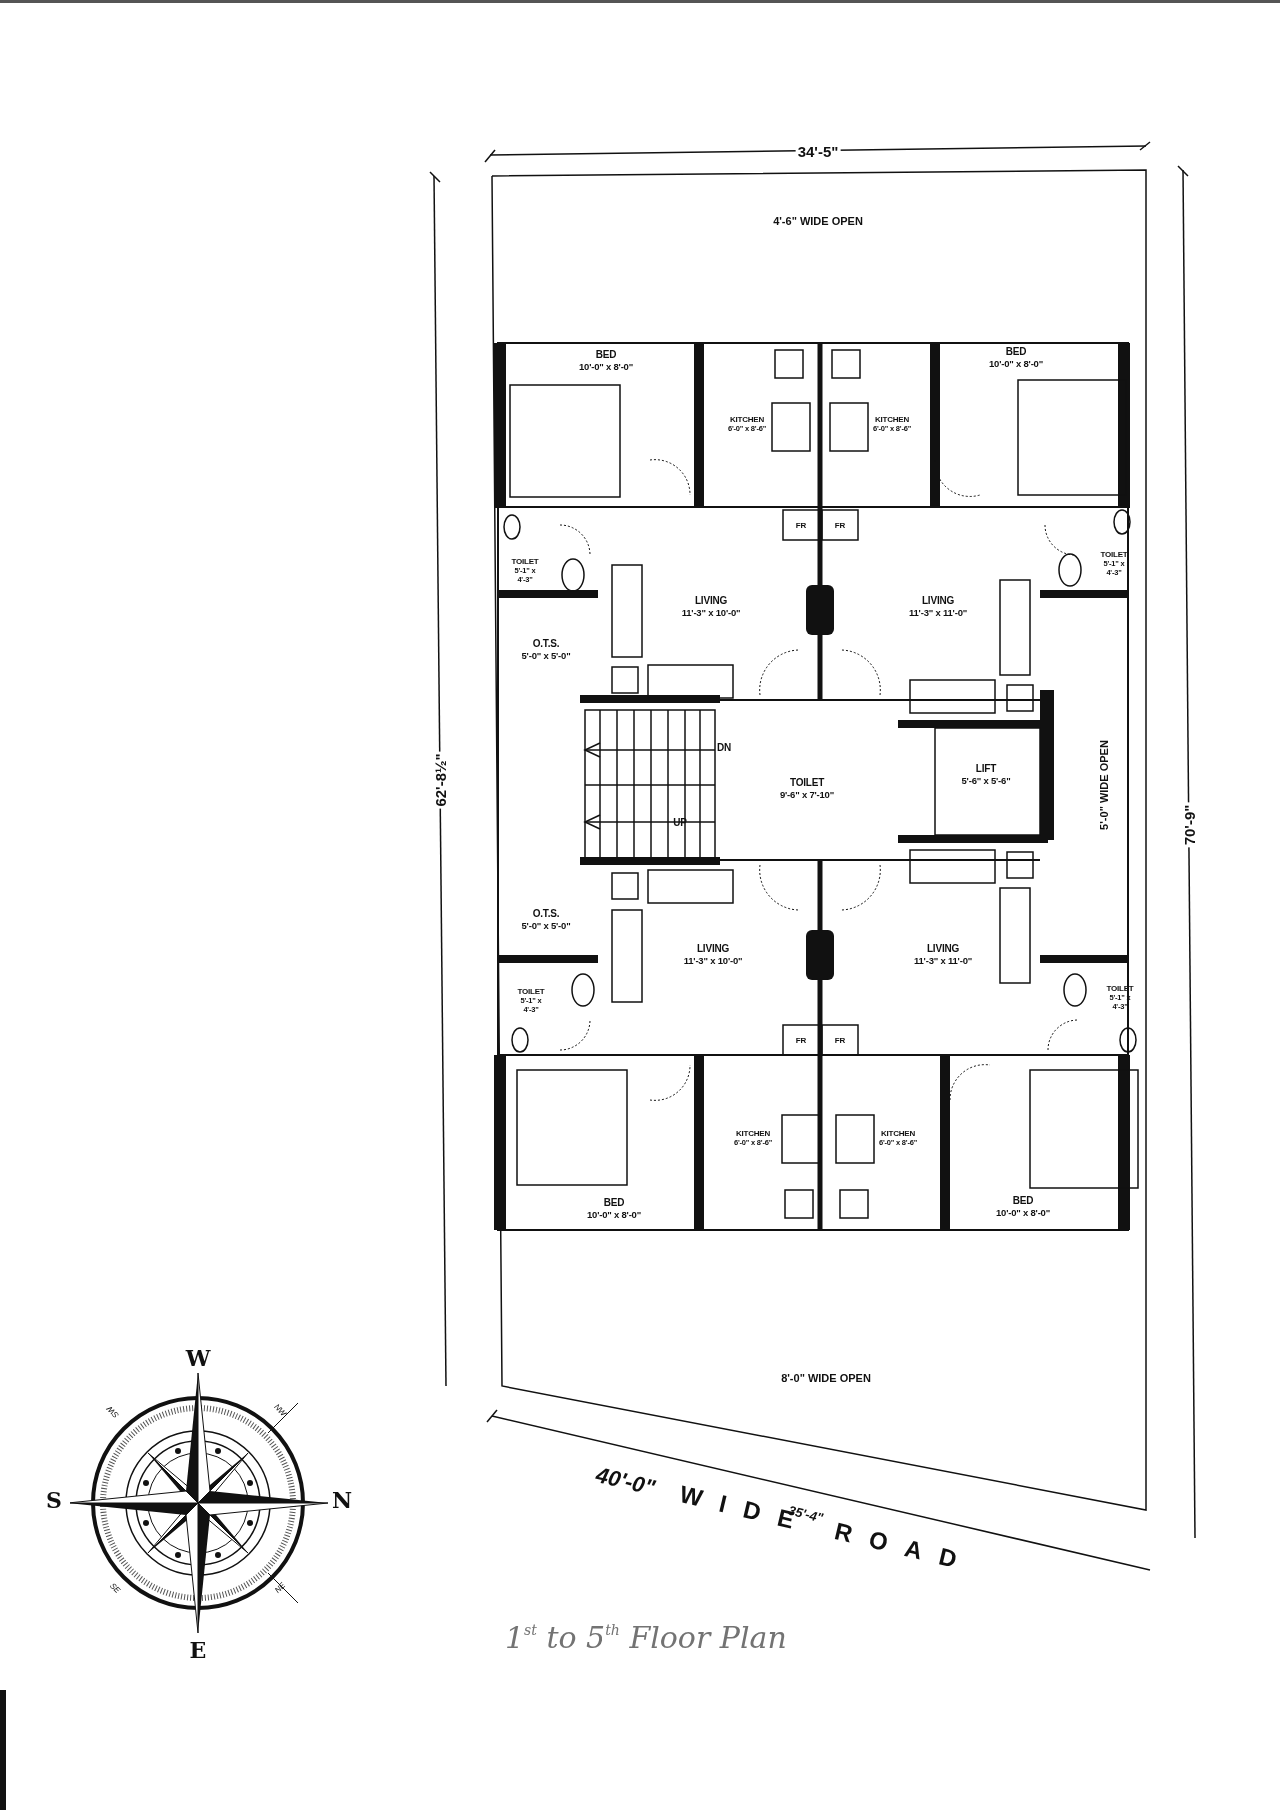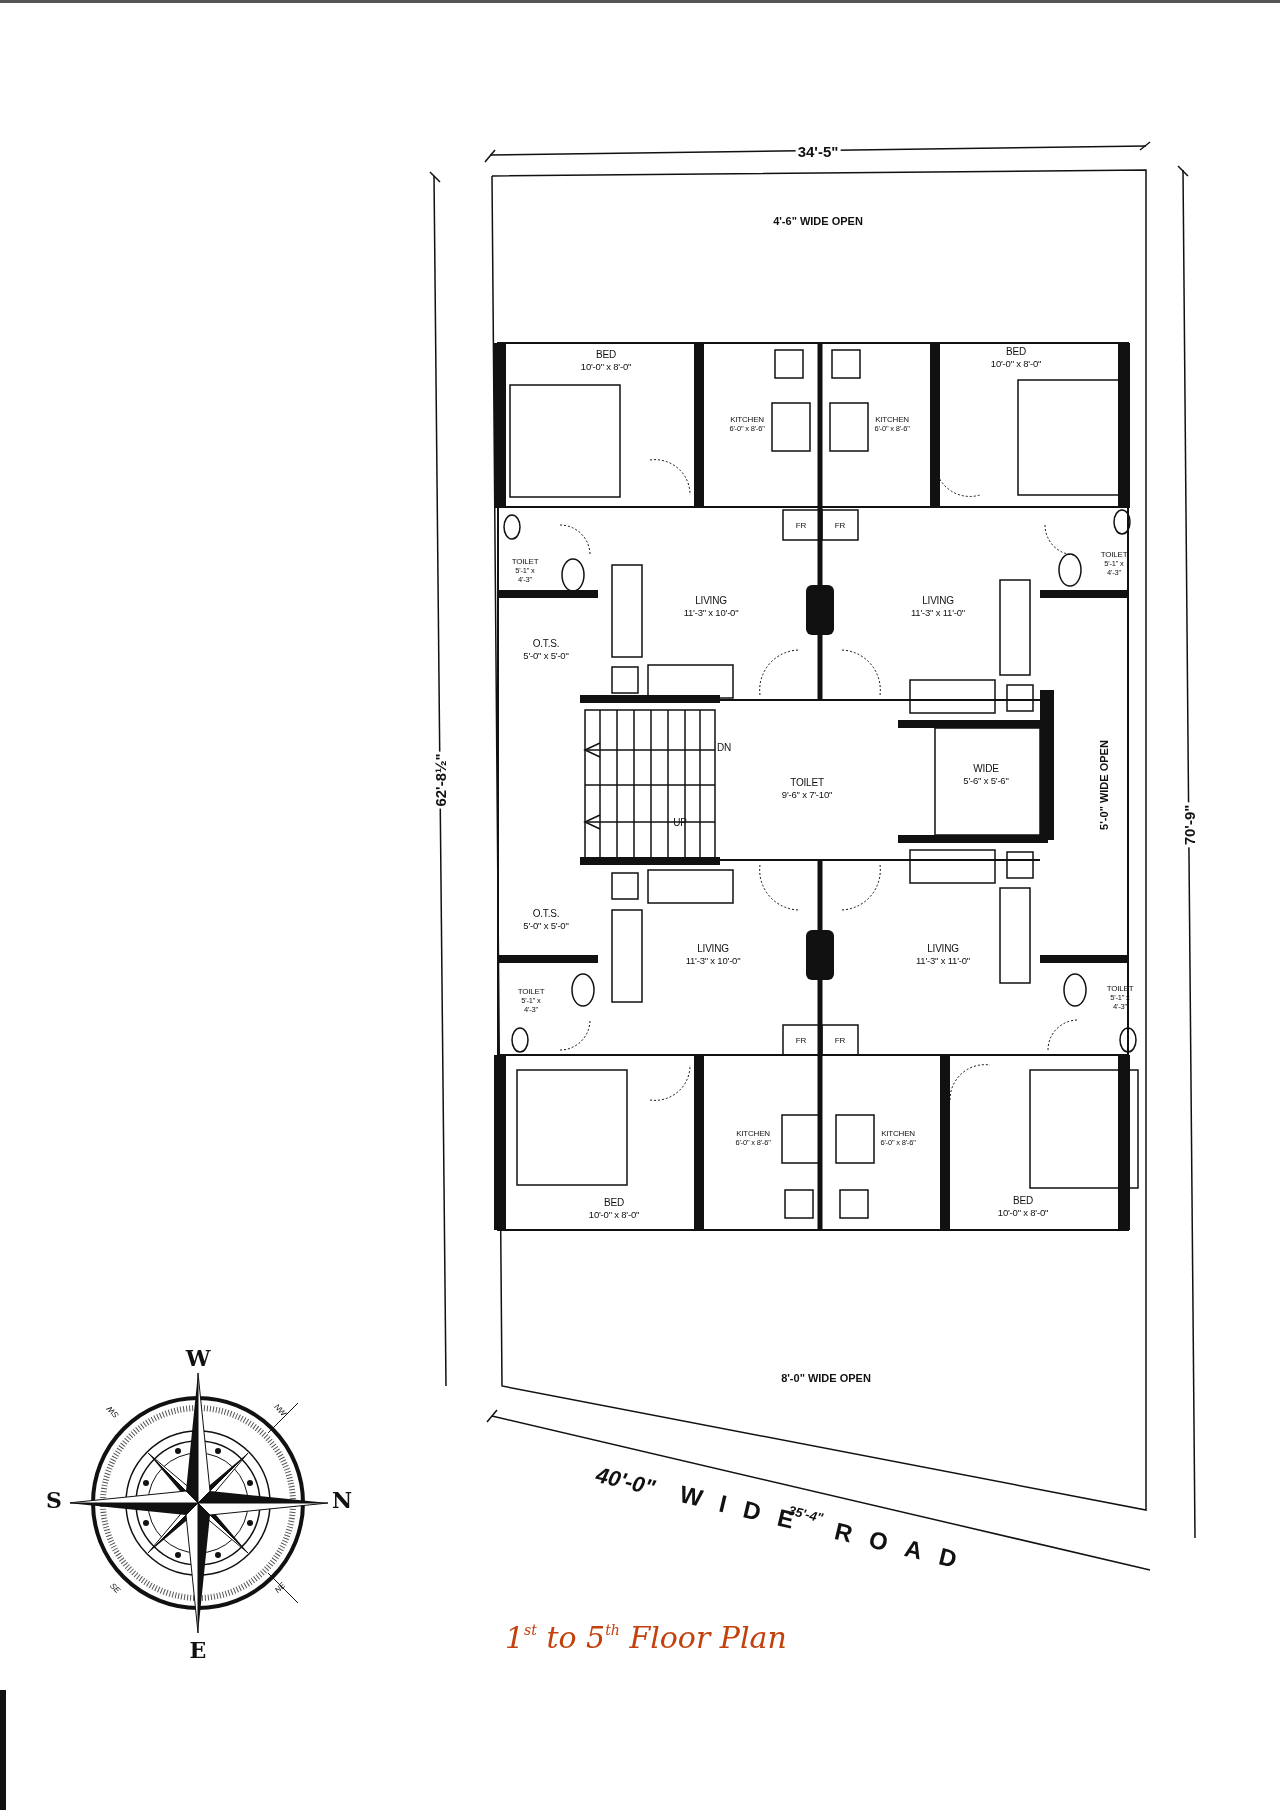--- a/index.html
+++ b/index.html
@@ -1,24 +1,24 @@
 <!DOCTYPE html>
 <html><head>
 <meta charset="utf-8">
 <style>
   html, body { margin:0; padding:0; background:#ffffff; }
   body { width:1280px; height:1810px; position:relative; overflow:hidden; font-family:"Liberation Sans", sans-serif; color:#111; }
   .abs { position:absolute; }
-  .lbl { position:absolute; font-family:"Liberation Sans", sans-serif; font-weight:normal; font-size:10px; text-align:center; line-height:12px; color:#111; white-space:nowrap; transform:translate(-50%,-50%); letter-spacing:-0.2px; }
+  .lbl { position:absolute; font-family:"Liberation Sans", sans-serif; font-weight:bold; font-size:10px; text-align:center; line-height:12px; color:#111; white-space:nowrap; transform:translate(-50%,-50%); letter-spacing:-0.2px; }
   .lbl .dim { display:block; font-size:9.5px; }
   .small { font-size:8px; line-height:9px; }
   .small .dim { font-size:7.5px; }
   .dimtext { position:absolute; font-family:"Liberation Sans", sans-serif; font-weight:bold; font-size:15px; background:#fff; padding:0 2px; transform:translate(-50%,-50%); }
   .open-lbl { position:absolute; font-weight:bold; font-size:11px; transform:translate(-50%,-50%); white-space:nowrap; }
-  .title { position:absolute; left:505px; top:1620px; font-family:"DejaVu Serif", serif; font-style:italic; font-size:30px; color:#c2410c; white-space:nowrap; }
+  .title { position:absolute; left:505px; top:1620px; font-family:"DejaVu Serif", serif; font-style:italic; font-size:30px; color:#737373; white-space:nowrap; }
   .title sup { font-size:14px; vertical-align:top; position:relative; top:2px; }
   .road { position:absolute; left:600px; top:1460px; font-weight:bold; transform-origin:0 0; transform:rotate(13.5deg); white-space:nowrap; }
   .road .w { font-size:22px; font-style:italic; margin-right:26px; }
   .road .wr { font-size:24px; letter-spacing:18px; }
   .road .mid { font-size:13px; font-style:italic; position:absolute; left:195px; top:-3px; }
   .compass-letter { position:absolute; font-family:"DejaVu Serif", serif; font-weight:bold; font-size:22px; transform:translate(-50%,-50%); }
   .edge-strip { position:absolute; left:0; top:0; width:1280px; height:3px; background:#555; }
   .edge-left { position:absolute; left:0; top:1690px; width:6px; height:120px; background:#111; }
 </style>
 </head>
@@ -190,21 +190,21 @@
 
 <div class="lbl" style="left:711px;top:607px"><span>LIVING</span><span class="dim">11'-3" x 10'-0"</span></div>
 <div class="lbl" style="left:938px;top:607px"><span>LIVING</span><span class="dim">11'-3" x 11'-0"</span></div>
 <div class="lbl" style="left:713px;top:955px"><span>LIVING</span><span class="dim">11'-3" x 10'-0"</span></div>
 <div class="lbl" style="left:943px;top:955px"><span>LIVING</span><span class="dim">11'-3" x 11'-0"</span></div>
 
 <div class="lbl" style="left:546px;top:650px"><span>O.T.S.</span><span class="dim">5'-0" x 5'-0"</span></div>
 <div class="lbl" style="left:546px;top:920px"><span>O.T.S.</span><span class="dim">5'-0" x 5'-0"</span></div>
 
 <div class="lbl" style="left:807px;top:789px"><span>TOILET</span><span class="dim">9'-6" x 7'-10"</span></div>
-<div class="lbl" style="left:986px;top:775px"><span>WIDE</span><span class="dim">5'-6" x 5'-6"</span></div>
+<div class="lbl" style="left:986px;top:775px"><span>LIFT</span><span class="dim">5'-6" x 5'-6"</span></div>
 
 <div class="lbl" style="left:724px;top:748px">DN</div>
 <div class="lbl" style="left:680px;top:823px">UP</div>
 
 <div class="lbl small" style="left:801px;top:525px">FR</div>
 <div class="lbl small" style="left:840px;top:525px">FR</div>
 <div class="lbl small" style="left:801px;top:1040px">FR</div>
 <div class="lbl small" style="left:840px;top:1040px">FR</div>
 
 <svg class="abs" style="left:70px;top:1350px" width="280" height="300">

